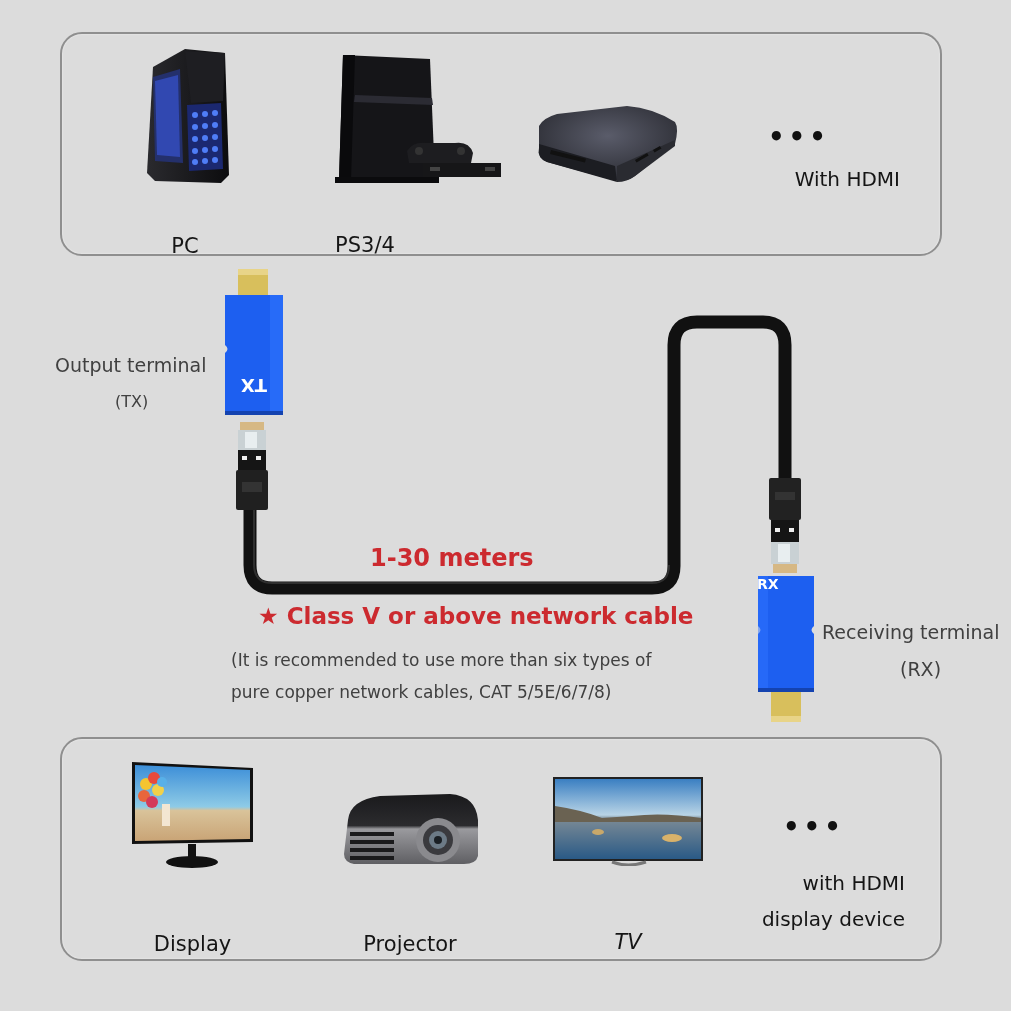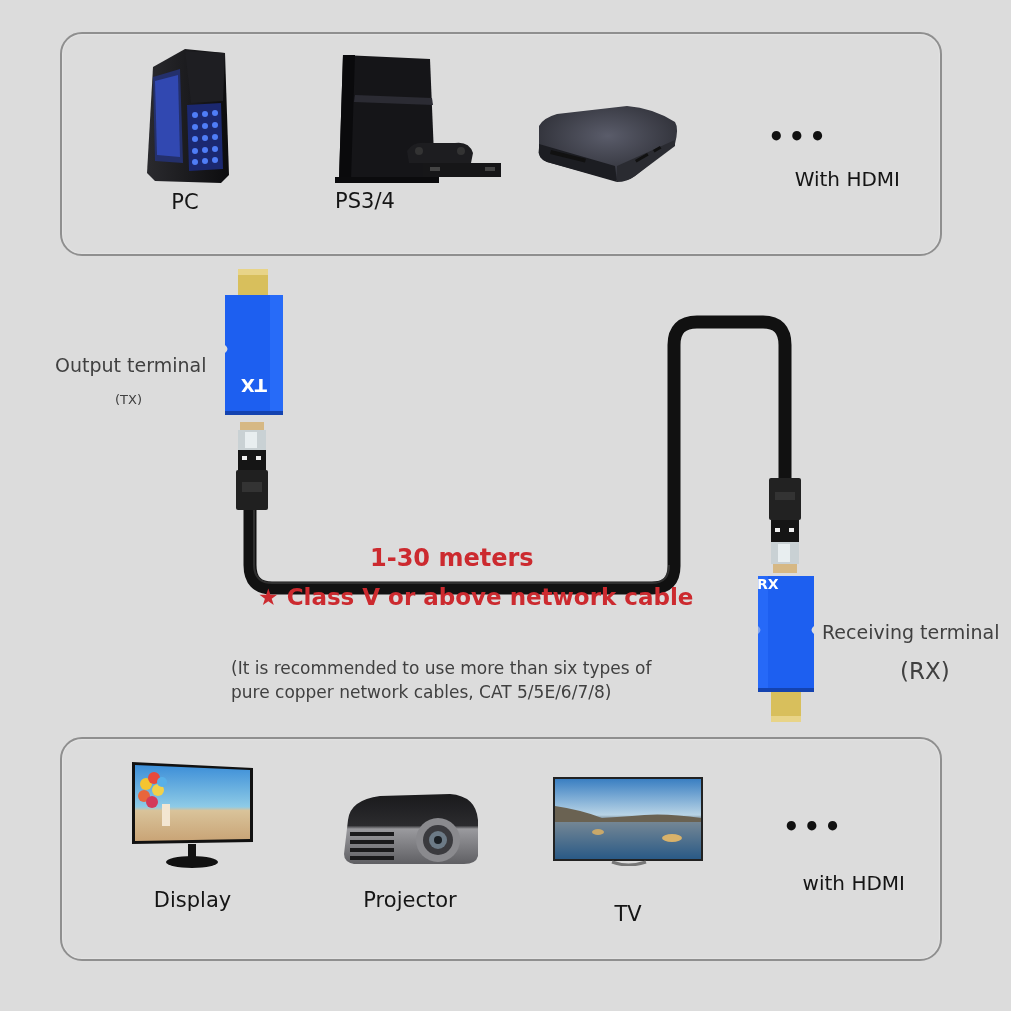--- a/index.html
+++ b/index.html
@@ -9,21 +9,21 @@
     font-family:"DejaVu Sans", sans-serif;
   }
   .panel {
     position:absolute; border:2px solid #8f8f8f; border-radius:22px;
     background:#dcdcdc; box-shadow: inset 0 0 2px rgba(255,255,255,.7);
   }
   #panel-top { left:60px; top:32px; width:878px; height:220px; }
   #panel-bottom { left:60px; top:737px; width:878px; height:220px; }
 
   .device { position:absolute; text-align:center; }
-  .device .label { position:absolute; left:0; right:0; font-size:21px; color:#151515; white-space:nowrap; }
+  .device .label { position:absolute; left:0; right:0; font-size:21px; color:#151515; white-space:nowrap;margin-top:44px; }
   .dots { position:absolute; font-size:26px; letter-spacing:4px; color:#111; font-weight:bold; }
   .multi { position:absolute; font-size:20px; color:#151515; text-align:right; line-height:36px; white-space:nowrap; }
 
   .red { color:#404040; }
   .red-strong { color:#cc2a2f; font-weight:bold;text-align:center; }
 
   .abs { position:absolute; }
   svg { display:block; }
 </style>
 </head>
@@ -124,21 +124,21 @@
   <rect x="6" y="10" width="28" height="20" fill="#c9d1d4"></rect>
   <rect x="13" y="12" width="12" height="16" fill="#e8eef0"></rect>
   <rect x="6" y="30" width="28" height="22" fill="#151515"></rect>
   <rect x="10" y="36" width="5" height="4" fill="#eee"></rect>
     <rect x="24" y="36" width="5" height="4" fill="#eee"></rect>
   <rect x="4" y="50" width="32" height="40" rx="2" fill="#202020"></rect>
   <rect x="10" y="62" width="20" height="10" fill="#333"></rect>
 </svg>
 
 <div class="abs red" style="left:55px;top:354px;font-size:19px;white-space:nowrap;">Output terminal</div>
-<div class="abs red" style="left:115px;top:392px;font-size:13px;white-space:nowrap;">(TX)</div>
+<div class="abs red" style="left:115px;top:392px;font-size:16px;white-space:nowrap;">(TX)</div>
 
 <svg class="abs" style="left:765px;top:478px;" width="40" height="98" viewBox="0 0 40 98">
   <rect x="4" y="0" width="32" height="42" rx="2" fill="#222"></rect>
   <rect x="10" y="14" width="20" height="8" fill="#333"></rect>
   <rect x="6" y="42" width="28" height="22" fill="#151515"></rect>
   <rect x="10" y="50" width="5" height="4" fill="#eee"></rect>
     <rect x="24" y="50" width="5" height="4" fill="#eee"></rect>
   <rect x="6" y="64" width="28" height="22" fill="#c9d1d4"></rect>
   <rect x="13" y="66" width="12" height="18" fill="#e8eef0"></rect>
   <rect x="8" y="86" width="24" height="9" fill="#d6b884"></rect>
@@ -149,25 +149,25 @@
     <path d="M1 0 L57 0 L57 50 Q52 54 57 58 L57 116 L1 116 L1 58 Q6 54 1 50 Z" fill="#1d5ff0"></path>
     <rect x="1" y="0" width="10" height="116" fill="#2f74ff" opacity=".5"></rect>
     <rect x="1" y="112" width="56" height="4" fill="#1443b0"></rect>
     <rect x="14" y="116" width="30" height="30" fill="#d8bf5c"></rect>
     <rect x="14" y="140" width="30" height="6" fill="#e8d488"></rect>
   </svg>
   <div class="abs" style="left:0;width:58px;top:0;text-align:left;color:#fff;font-weight:bold;font-size:14px;">RX</div>
 </div>
 
 <div class="abs red" style="left:822px;top:621px;font-size:19px;white-space:nowrap;">Receiving terminal</div>
-<div class="abs red" style="left:900px;top:658px;font-size:23px;white-space:nowrap;">(RX)</div>
+<div class="abs red" style="left:900px;top:658px;font-size:19px;white-space:nowrap;">(RX)</div>
 
 <div class="abs red-strong" style="left:370px;top:544px;font-size:24px;white-space:nowrap;">1-30 meters</div>
-<div class="abs red-strong" style="left:258px;top:584px;font-size:23px;white-space:nowrap;">★ Class V or above network cable</div>
-<div class="abs red" style="left:231px;top:650px;font-size:17px;white-space:nowrap;margin-top:8px;">(It is recommended to use more than six types of</div>
+<div class="abs red-strong" style="left:258px;top:603px;font-size:23px;white-space:nowrap;">★ Class V or above network cable</div>
+<div class="abs red" style="left:231px;top:650px;font-size:17px;white-space:nowrap;">(It is recommended to use more than six types of</div>
 <div class="abs red" style="left:231px;top:682px;font-size:17px;white-space:nowrap;">pure copper network cables, CAT 5/5E/6/7/8)</div>
 
 <div id="panel-bottom" class="panel"></div>
 
 <div class="device" style="left:130px;top:760px;width:125px;height:180px;">
   <svg width="125" height="110" viewBox="0 0 125 110">
     <defs>
       <linearGradient id="dispsky" x1="0" y1="0" x2="0" y2="1">
           <stop offset="0" stop-color="#3c8ed8"></stop>
           <stop offset=".55" stop-color="#8ecbe6"></stop>
@@ -225,19 +225,20 @@
           <stop offset="1" stop-color="#2a5a86"></stop>
         </linearGradient>
     </defs>
     <rect x="1" y="1" width="150" height="84" fill="#222"></rect>
     <rect x="3" y="3" width="146" height="80" fill="url(#tvsky)"></rect>
     <path d="M3 30 Q30 34 50 42 L80 40 Q110 36 149 42 L149 46 L3 46 Z" fill="#6a6252"></path>
     <ellipse cx="120" cy="62" rx="10" ry="4" fill="#d9b26a"></ellipse>
     <ellipse cx="46" cy="56" rx="6" ry="3" fill="#c9a86a"></ellipse>
     <path d="M60 86 Q76 92 94 86" fill="none" stroke="#777" stroke-width="3"></path>
   </svg>
-  <div class="label" style="top:126px;">TV</div>
+  <div class="label" style="top:110px;font-style:italic;">TV</div>
 </div>
 
 <div class="dots" style="left:783px;top:812px;">•••</div>
 <div class="multi" style="left:725px;top:865px;width:180px;">
   <div>with HDMI</div>
+  <div>display device</div>
 </div>
 
 </body></html>

